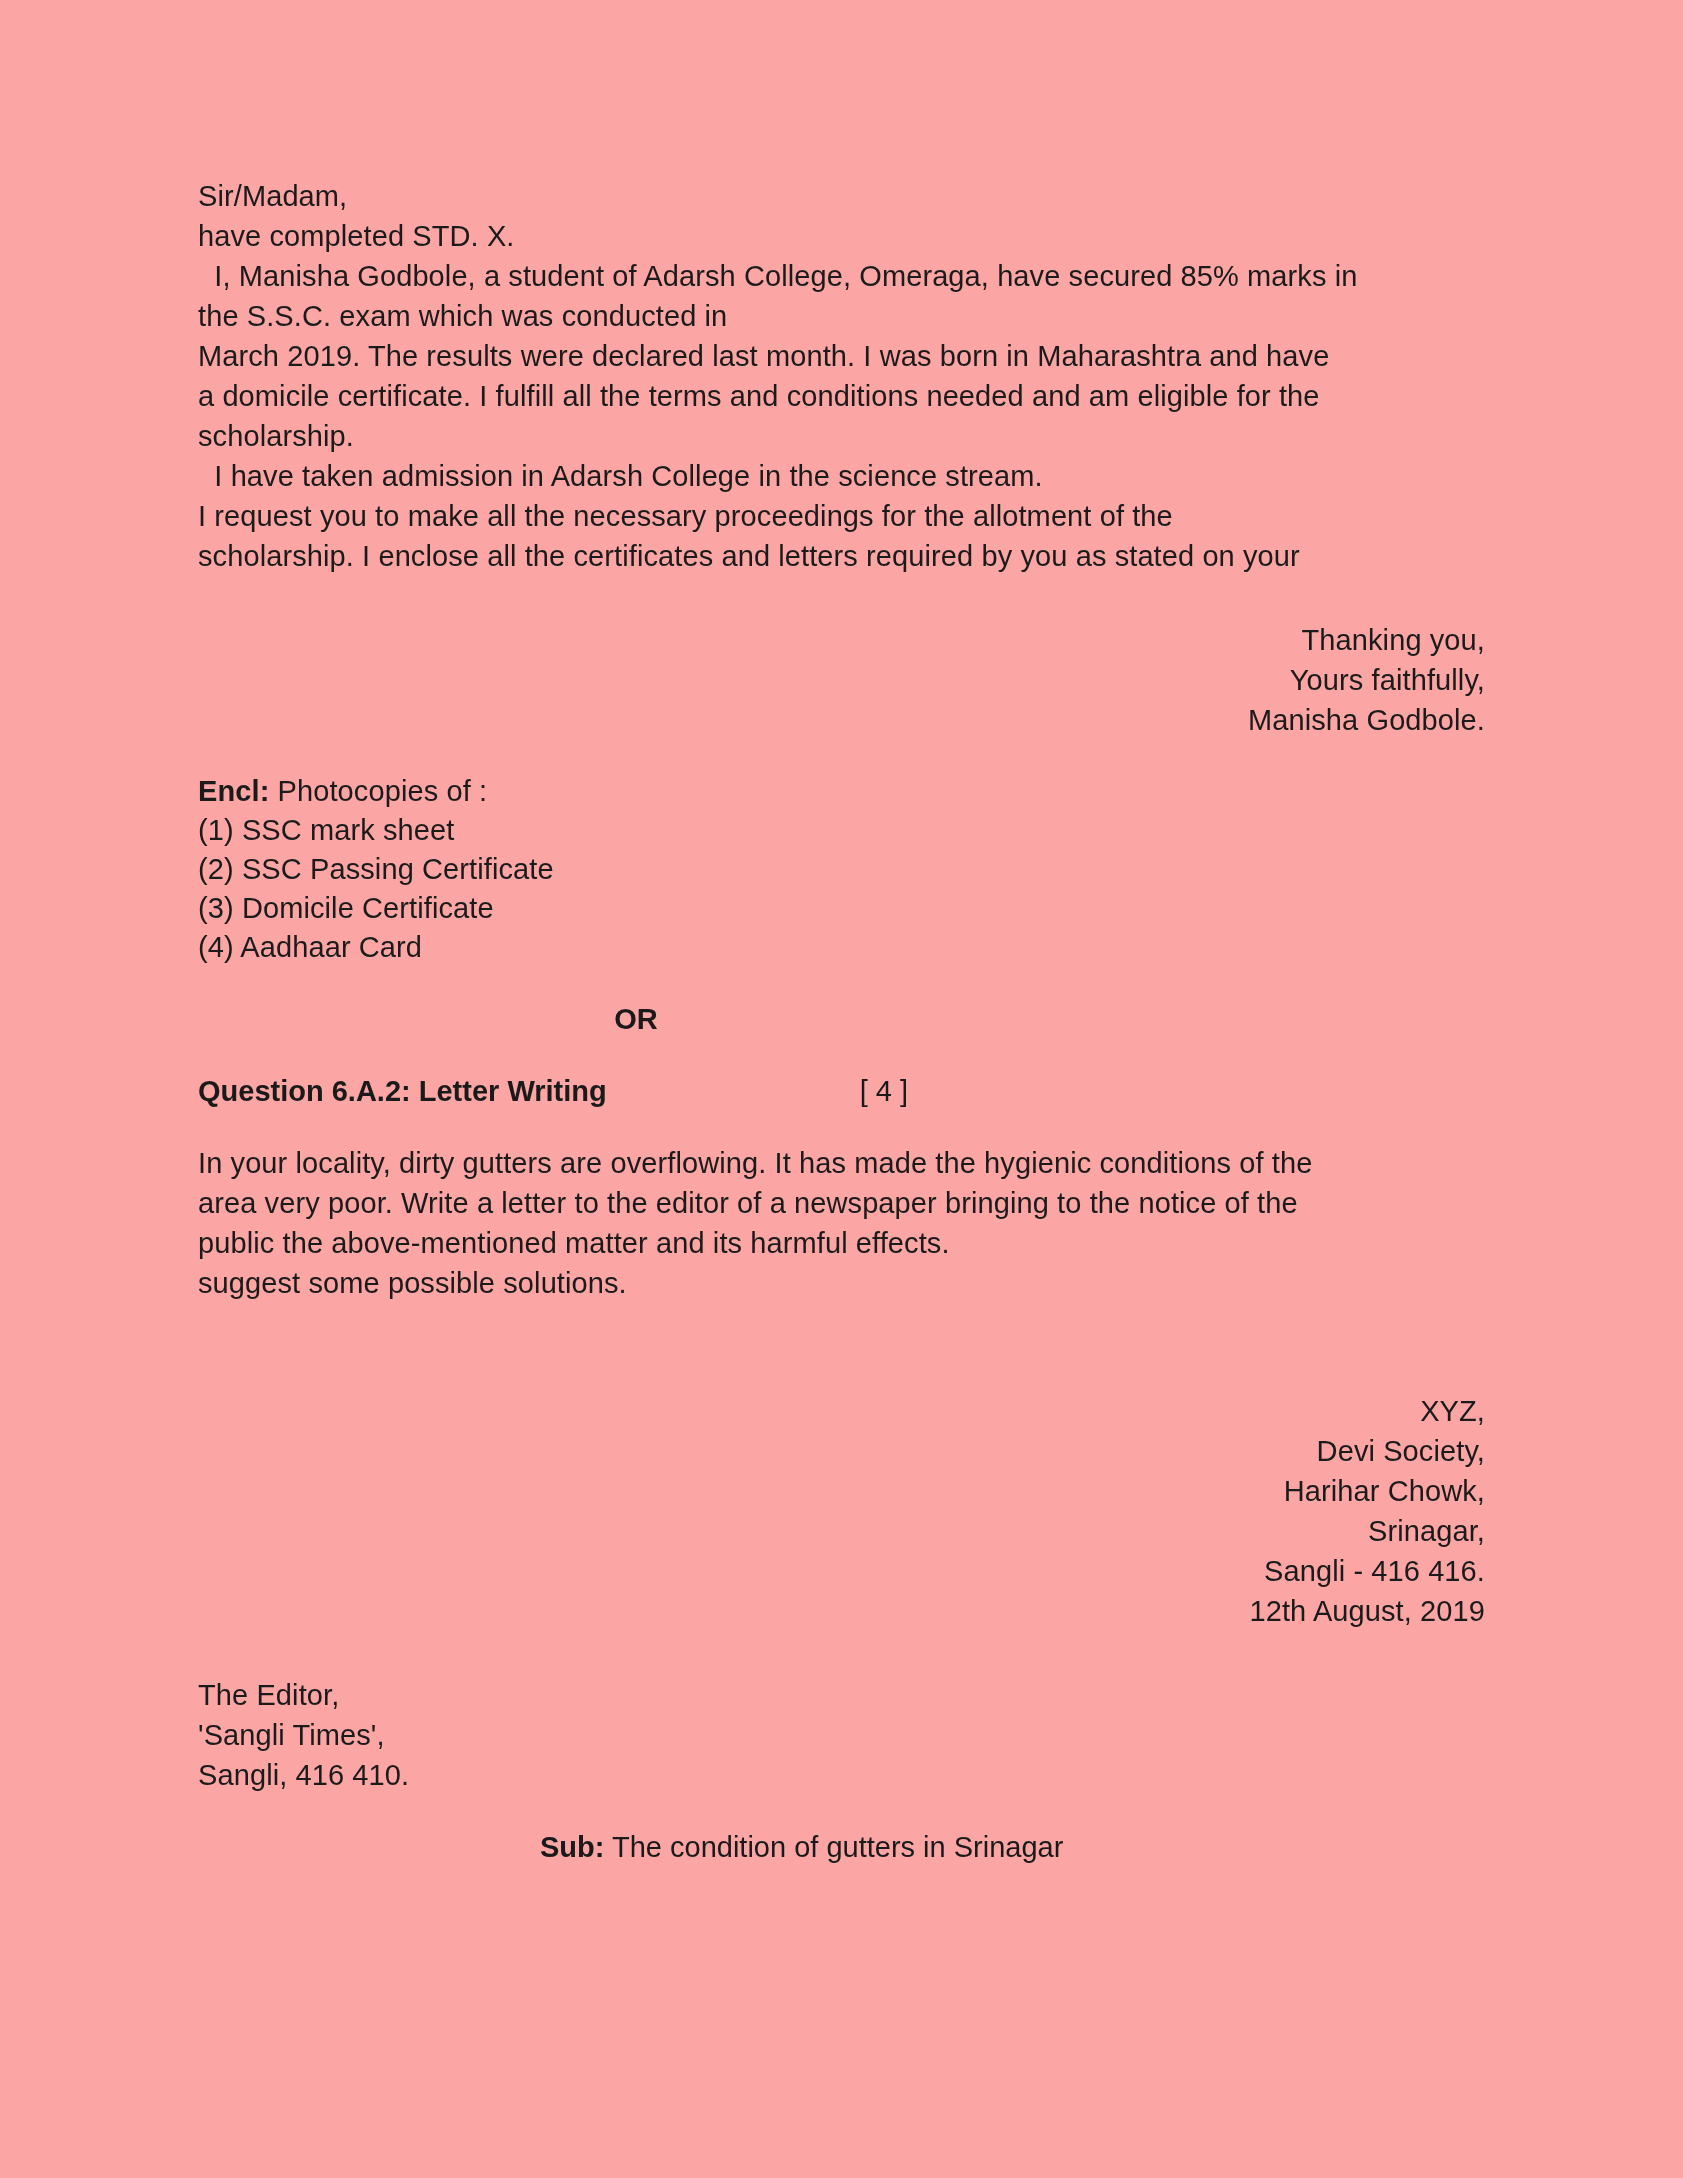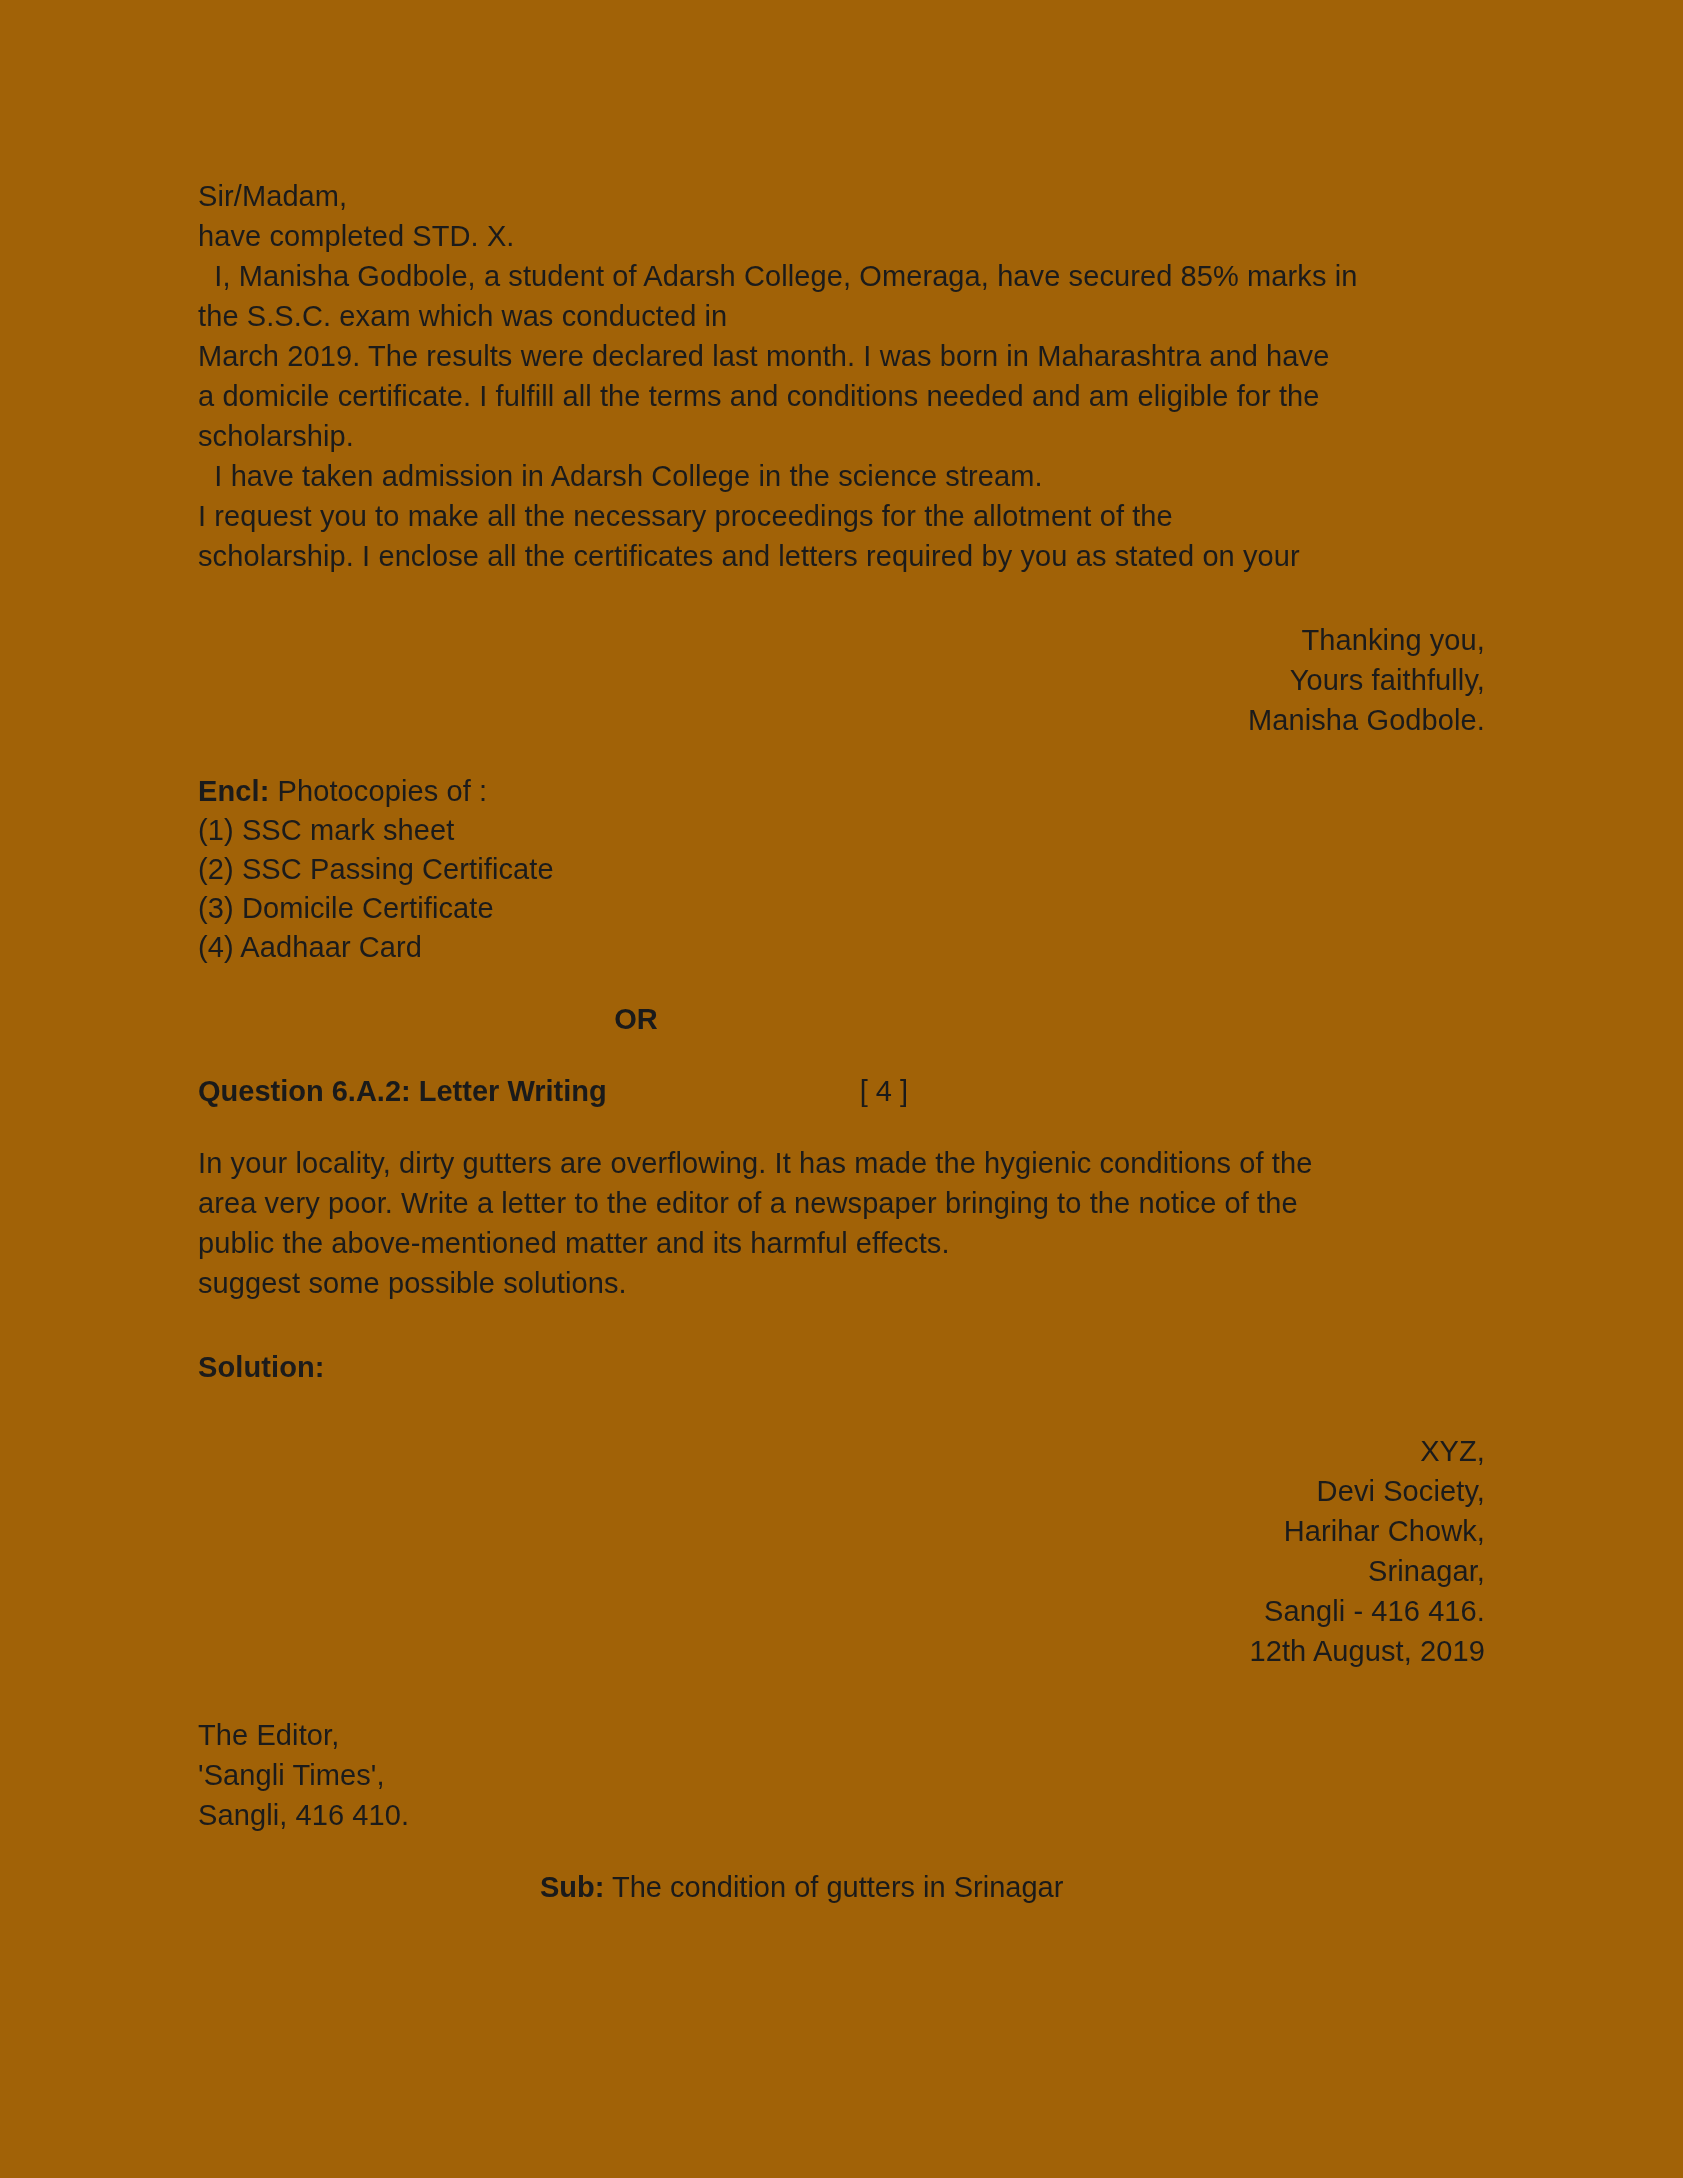--- a/index.html
+++ b/index.html
@@ -12,21 +12,21 @@
     height: 2178px;
     font-family: "Liberation Sans", sans-serif;
     color: #1a1a1a;
     -webkit-font-smoothing: antialiased;
   }
 
   .page {
     position: relative;
     width: 1683px;
     height: 2178px;
-    background: #a16207;
+    background: #fca5a5;
     box-sizing: border-box;
     padding: 0;
     overflow: hidden;
   }
 
   .content {
     position: absolute;
     left: 198px;
     top: 176px;
     width: 1287px;
@@ -141,21 +141,20 @@
 
     <div class="block">
       <div class="line">In your locality, dirty gutters are overflowing. It has made the hygienic conditions of the</div>
       <div class="line">area very poor. Write a letter to the editor of a newspaper bringing to the notice of the</div>
       <div class="line">public the above-mentioned matter and its harmful effects.</div>
       <div class="line">suggest some possible solutions.</div>
     </div>
 
     <div class="gap-lg"></div>
 
-    <div class="line bold">Solution:</div>
 
     <div class="gap-lg"></div>
 
     <div class="block right-block">
       <div class="line">XYZ,</div>
       <div class="line">Devi Society,</div>
       <div class="line">Harihar Chowk,</div>
       <div class="line">Srinagar,</div>
       <div class="line">Sangli - 416 416.</div>
       <div class="line">12th August, 2019</div>

